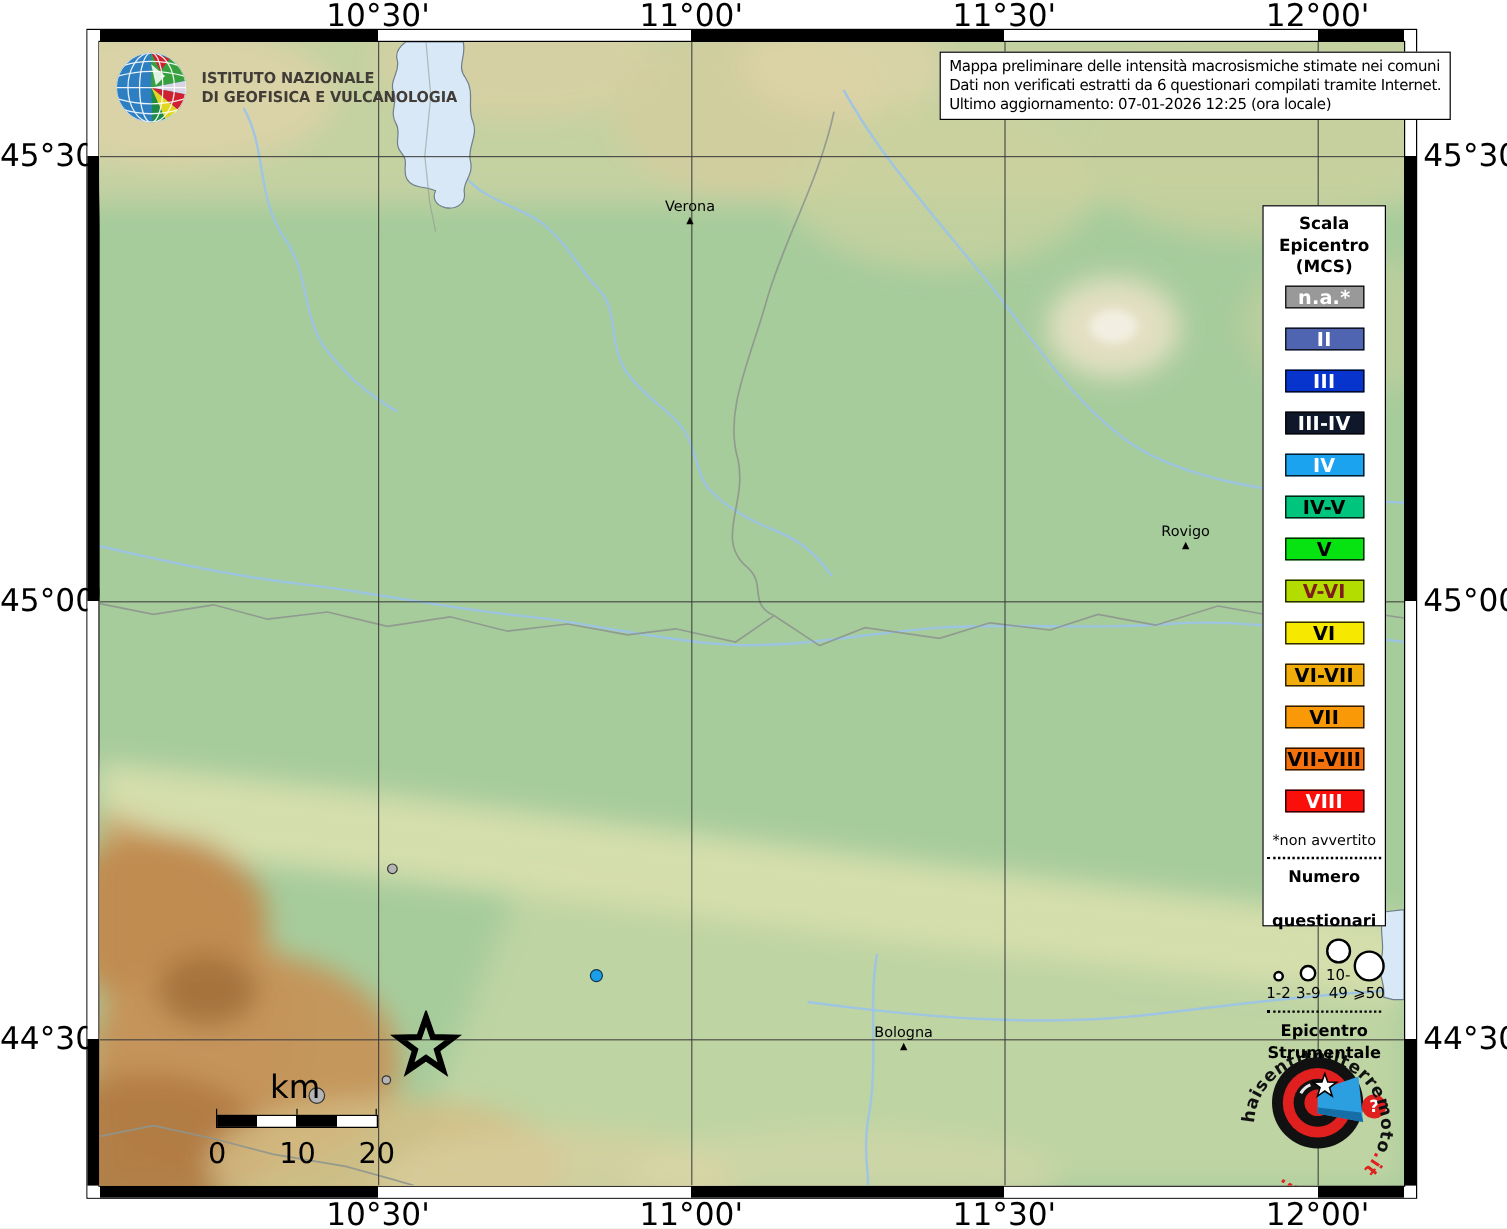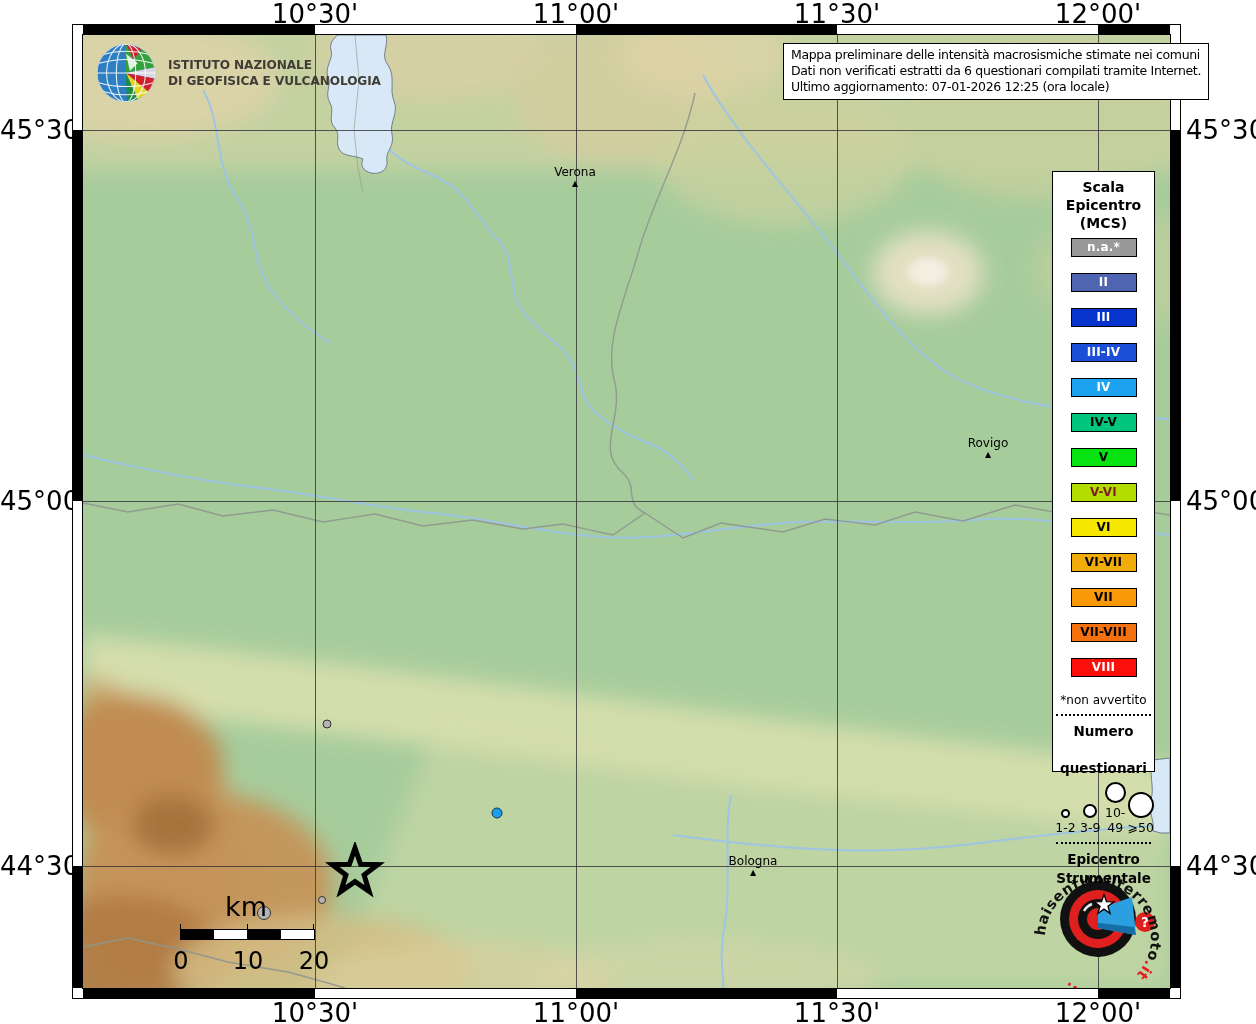--- a/index.html
+++ b/index.html
@@ -50,21 +50,21 @@
   .sb-num{position:absolute;font-size:24px;color:#000;z-index:6;transform:translateX(-50%);}
 
   
   .infobox{position:absolute;left:783px;top:43px;background:#fff;border:1px solid #000;padding:3px 7px 4px 7px;z-index:20;}
   .infobox .ln{font-size:12.5px;line-height:16px;letter-spacing:-0.35px;color:#000;white-space:nowrap;}
 
   
   .legend{position:absolute;left:1052px;top:171px;width:103px;height:601px;background:#fff;border:1px solid #000;z-index:20;box-sizing:border-box;text-align:center;}
   .lg-title{font-weight:bold;font-size:14px;line-height:18px;color:#000;}
   .lg-title.first{margin-top:6px;}
-  .lg-box{width:64px;height:17px;line-height:17px;margin:6px auto 16px auto;border:1px solid #000;font-weight:bold;font-size:12px;letter-spacing:.2px;}
+  .lg-box{width:64px;height:17px;line-height:17px;margin:6px auto 16px auto;border:1px solid #000;font-weight:bold;font-size:16px;letter-spacing:.2px;}
   .lg-foot{font-size:12px;margin-top:8px;color:#000;}
   .lg-sep{border-top:2px dotted #000;margin:7px 3px 0 3px;height:0;}
   .lg-sec{font-weight:bold;font-size:13.5px;line-height:19px;margin-top:6px;color:#000;}
   .lg-circles{display:grid;grid-template-columns:1fr 1fr 1fr 1fr;margin-top:4px;row-gap:4px;}
   .lg-c-item{display:flex;flex-direction:column;align-items:center;justify-content:flex-end;}
   .lg-circle{border:2px solid #000;border-radius:50%;background:#fff;box-sizing:border-box;}
   .lg-c-label{font-size:12.5px;margin-top:2px;color:#000;}
   .lg-star{margin-top:4px;}
 
   
@@ -261,21 +261,21 @@
   </div>
 
   <div class="legend">
     <div class="lg-title first">Scala</div>
     <div class="lg-title">Epicentro</div>
     <div class="lg-title">(MCS)</div>
 
     <div class="lg-box" style="background-color: rgb(153, 153, 153); color: rgb(255, 255, 255);">n.a.*</div>
     <div class="lg-box" style="background-color: rgb(80, 101, 178); color: rgb(255, 255, 255);">II</div>
     <div class="lg-box" style="background-color: rgb(6, 52, 204); color: rgb(255, 255, 255);">III</div>
-    <div class="lg-box" style="background-color: #1d4ed8; color: rgb(255, 255, 255);">III-IV</div>
+    <div class="lg-box" style="background-color: #0f172a; color: rgb(255, 255, 255);">III-IV</div>
     <div class="lg-box" style="background-color: rgb(27, 163, 240); color: rgb(255, 255, 255);">IV</div>
     <div class="lg-box" style="background-color: rgb(0, 197, 125); color: rgb(0, 0, 0);">IV-V</div>
     <div class="lg-box" style="background-color: rgb(6, 227, 17); color: rgb(0, 0, 0);">V</div>
     <div class="lg-box" style="background-color: rgb(179, 220, 0); color: #7f1d1d;">V-VI</div>
     <div class="lg-box" style="background-color: rgb(247, 232, 0); color: rgb(0, 0, 0);">VI</div>
     <div class="lg-box" style="background-color: rgb(242, 172, 10); color: rgb(0, 0, 0);">VI-VII</div>
     <div class="lg-box" style="background-color: rgb(250, 153, 8); color: rgb(0, 0, 0);">VII</div>
     <div class="lg-box" style="background-color: rgb(244, 113, 13); color: rgb(0, 0, 0);">VII-VIII</div>
     <div class="lg-box" style="background-color: rgb(250, 15, 10); color: #ffffff;">VIII</div>
 

